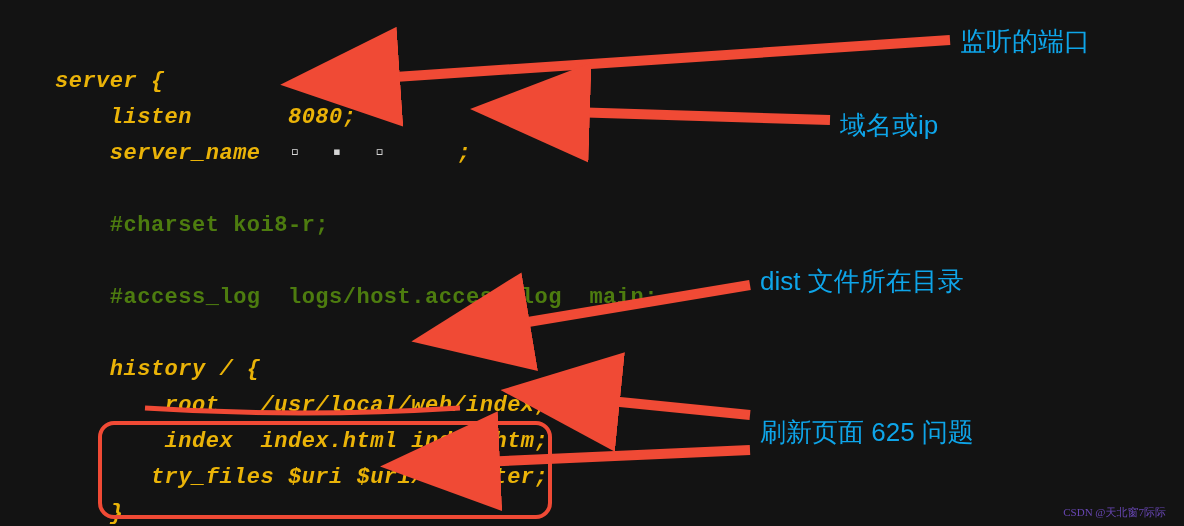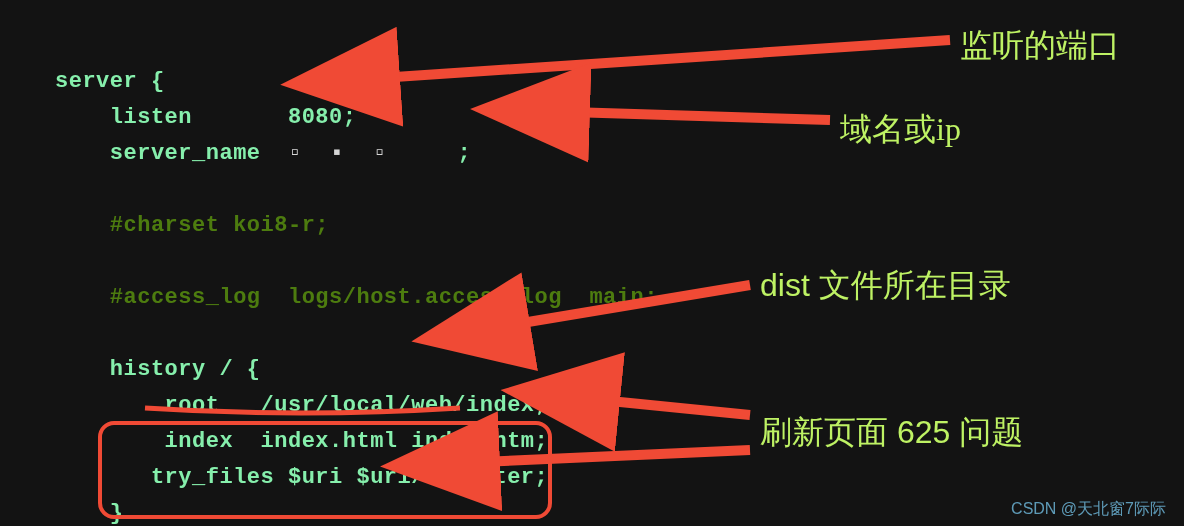--- a/index.html
+++ b/index.html
@@ -14,50 +14,50 @@
     .code {
       position: absolute;
       left: 55px;
       top: 28px;
       font-size: 22px;
       line-height: 36px;
       white-space: pre;
       font-weight: bold;
       letter-spacing: 0.5px;
     }
-    .c-white { color: #86efac; }
+    .c-white { color: #eab308; font-style: italic; }
     .c-comment { color: #4d7c0f; text-align: center; }
     .redacted-dots {
       color: #d6d6d6;
       letter-spacing: 8px;
     }
     .annotation {
       position: absolute;
-      color: #bef264;
+      color: #0ea5e9;
       font-family: "Microsoft YaHei", "PingFang SC", sans-serif;
-      font-size: 32px;
+      font-size: 26px;
       font-weight: normal;
     }
     .ann1 { left: 960px; top: 24px; }
-    .ann2 { left: 840px; top: 108px; font-family: Liberation Serif, serif; }
+    .ann2 { left: 840px; top: 108px; }
     .ann3 { left: 760px; top: 264px; }
     .ann4 { left: 760px; top: 415px; line-height: 34px; }
     svg.overlay {
       position: absolute;
       left: 0; top: 0;
       width: 1184px; height: 526px;
       pointer-events: none;
     }
     .watermark {
       position: absolute;
       right: 18px;
       bottom: 6px;
-      color: #7dd3fc;
-      font-family: Liberation Sans, sans-serif;
-      font-size: 16px;
+      color: #8b5cf6;
+      font-family: Liberation Serif, serif;
+      font-size: 11px;
       opacity: 0.7;
     }
   </style>
 </head>
 <body>
 
 <div class="code">
 <span class="c-white">server {</span>
 <span class="c-white">    listen       </span><span class="c-white">8080</span><span class="c-white">;</span>
 <span class="c-white">    server_name  </span><span class="redacted-dots">▫ ▪ ▫   </span><span class="c-white">;</span>

